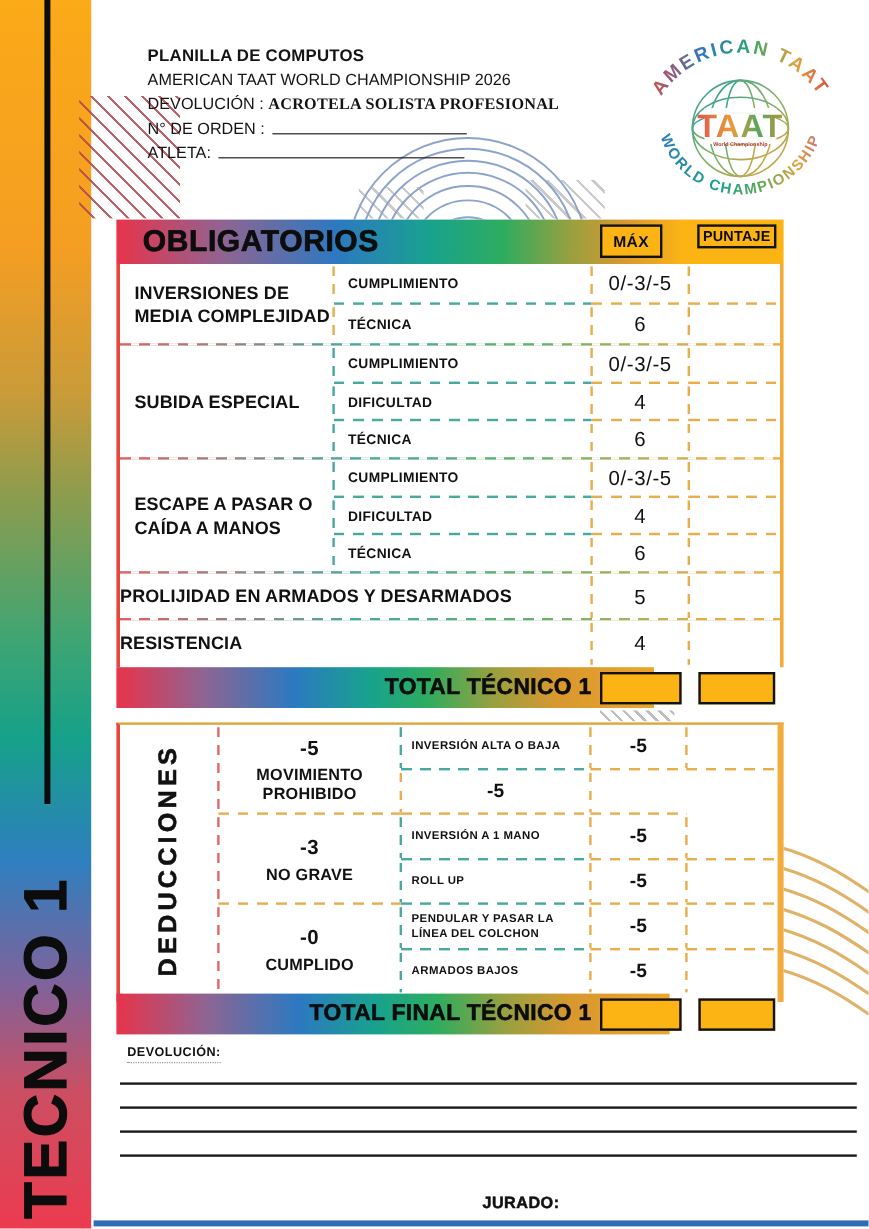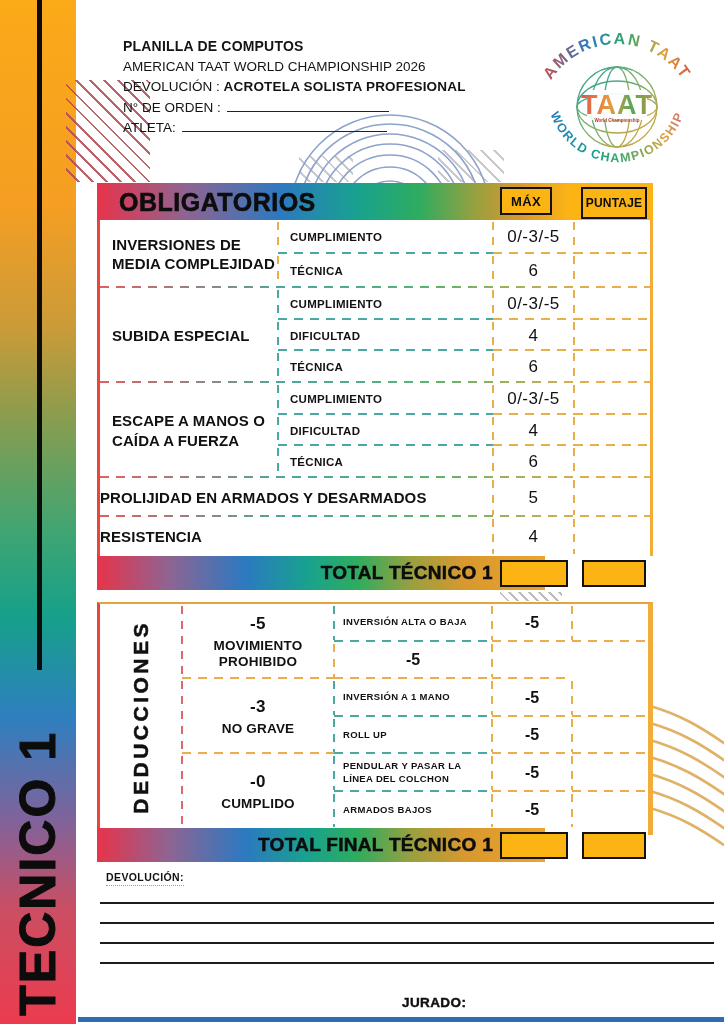--- a/index.html
+++ b/index.html
@@ -24,39 +24,39 @@
     background:repeating-linear-gradient(45deg,transparent 0 7px,#C9C9CE 7px 9px);}
   .hatch-under{left:500px;top:592px;width:62px;height:9px;
     background:repeating-linear-gradient(45deg,transparent 0 5px,#BDBDBD 5px 7px);}
   .arcs{position:absolute;left:282px;top:98px;width:216px;height:85px;}
   .right-curves{position:absolute;left:648px;top:696px;width:76px;height:150px;}
   .bottom-line{position:absolute;left:78px;top:1017px;width:646px;height:5px;background:#2E6CB5;}
 
   
   .hdr{position:absolute;left:123px;top:36px;width:440px;font-size:13.5px;line-height:20.5px;color:#141414;}
   .hdr .b1{font-weight:700;font-size:14px;letter-spacing:.2px;}
-  .hdr .catv{font-weight:900;letter-spacing:.2px;}
+  .hdr .catv{font-weight:900;letter-spacing:.2px;font-family:Liberation Serif, serif;}
   .wline{display:inline-block;border-bottom:1.6px solid #222;height:13px;vertical-align:baseline;margin-left:6px;}
   .wline.order{width:162px;}
   .wline.ath{width:205px;}
 
   
   .logo{position:absolute;left:531px;top:14px;width:172px;height:164px;}
 
   
   .main{position:absolute;left:97px;top:183px;width:556px;}
   .obar{position:relative;height:37px;
     background:linear-gradient(90deg,#E8334A 0%,#8F6492 16%,#2C79C1 33%,#18A28E 47%,
       #2EAC5F 58%,#97A040 68%,#D8982F 76%,#FCB415 85%,#FCB415 100%);}
   .obar .otitle{position:absolute;left:22px;top:50%;transform:translateY(-50%);
     font-size:25px;font-weight:900;letter-spacing:.5px;color:#0d0d0d;-webkit-text-stroke:.6px #0d0d0d;}
   .ybox{position:absolute;background:#FCB415;border:2.5px solid #121212;box-sizing:border-box;
     display:flex;align-items:center;justify-content:center;font-weight:900;color:#0d0d0d;}
   .obar .mx{left:403px;top:4px;width:52px;height:28px;font-size:13px;letter-spacing:.4px;}
-  .obar .pj{left:484px;top:4px;width:66px;height:32px;font-size:12px;letter-spacing:.2px;}
+  .obar .pj{left:484px;top:4px;width:66px;height:20px;font-size:12px;letter-spacing:.2px;}
 
   .tbody{border-left:3px solid #E8453C;border-right:3px solid #F2AC3A;box-sizing:border-box;width:556px;background:#fff;}
   .grp,.single{display:grid;position:relative;}
   .grp{grid-template-columns:178px 215px 81px 76px;}
   .g1{grid-template-rows:repeat(2,34px);}
   .g2,.g3{grid-template-rows:repeat(3,31.7px);}
   .single{grid-template-columns:393px 81px 76px;grid-template-rows:39px;}
   .cell{position:relative;display:flex;align-items:center;box-sizing:border-box;}
   .glabel{padding-left:12px;font-size:15px;font-weight:800;line-height:1.28;letter-spacing:.1px;}
   .g1 .glabel{grid-row:1/span 2;}
@@ -78,21 +78,21 @@
   .vy{--vc:#E9AD4C;}.vt{--vc:#49A8A0;}.vr{--vc:#E06868;}
 
   
   .bar{position:relative;height:34px;width:448px;
     background:linear-gradient(90deg,#E8334A 0%,#8F6492 16%,#2C79C1 33%,#18A28E 47%,
       #2EAC5F 58%,#97A040 70%,#D8982F 82%,#ECA52C 100%);}
   .bar .blabel{position:absolute;left:0;width:396px;top:50%;transform:translateY(-50%);
     text-align:right;font-size:19px;font-weight:900;letter-spacing:.3px;color:#0d0d0d;-webkit-text-stroke:.5px #0d0d0d;}
   .bar .bx1{left:403px;top:3.5px;width:68px;height:27px;}
   .bar .bx2{left:485px;top:3.5px;width:64px;height:27px;}
-  .final-bar{position:absolute;left:97px;top:828px;}
+  .final-bar{position:absolute;left:97px;top:828px;padding-left:13px;}
 
   
   .deduct{position:absolute;left:97px;top:602px;width:556px;height:233px;box-sizing:border-box;
     border-top:2px solid #E2A43F;border-left:3px solid #E8453C;border-right:5px solid #F2AC3A;
     display:grid;grid-template-columns:82px 152px 158px 80px 76px;grid-template-rows:repeat(6,37.5px);background:#fff;}
   .dedcol{grid-row:1/span 6;display:flex;align-items:center;justify-content:center;overflow:visible;}
   .dedcol span{writing-mode:vertical-lr;transform:rotate(180deg);font-size:21px;font-weight:900;
     letter-spacing:3.5px;-webkit-text-stroke:.5px #0d0d0d;white-space:nowrap;}
   .cat{flex-direction:column;justify-content:center;text-align:center;padding:0 6px;}
   .cat .cv{font-size:17px;font-weight:800;letter-spacing:.5px;}
@@ -233,21 +233,21 @@
         <div class="cell vl vy hy"></div>
         <div class="cell sub vl vt ht">DIFICULTAD</div>
         <div class="cell val vl vy hy">4</div>
         <div class="cell vl vy hy"></div>
         <div class="cell sub vl vt">TÉCNICA</div>
         <div class="cell val vl vy">6</div>
         <div class="cell vl vy"></div>
       </div>
 
       <div class="grp g3 hd">
-        <div class="cell glabel">ESCAPE A MANOS O CAÍDA A FUERZA</div>
+        <div class="cell glabel">ESCAPE A PASAR O CAÍDA A MANOS</div>
         <div class="cell sub vl vt ht">CUMPLIMIENTO</div>
         <div class="cell val vl vy hy">0/-3/-5</div>
         <div class="cell vl vy hy"></div>
         <div class="cell sub vl vt ht">DIFICULTAD</div>
         <div class="cell val vl vy hy">4</div>
         <div class="cell vl vy hy"></div>
         <div class="cell sub vl vt">TÉCNICA</div>
         <div class="cell val vl vy">6</div>
         <div class="cell vl vy"></div>
       </div>

